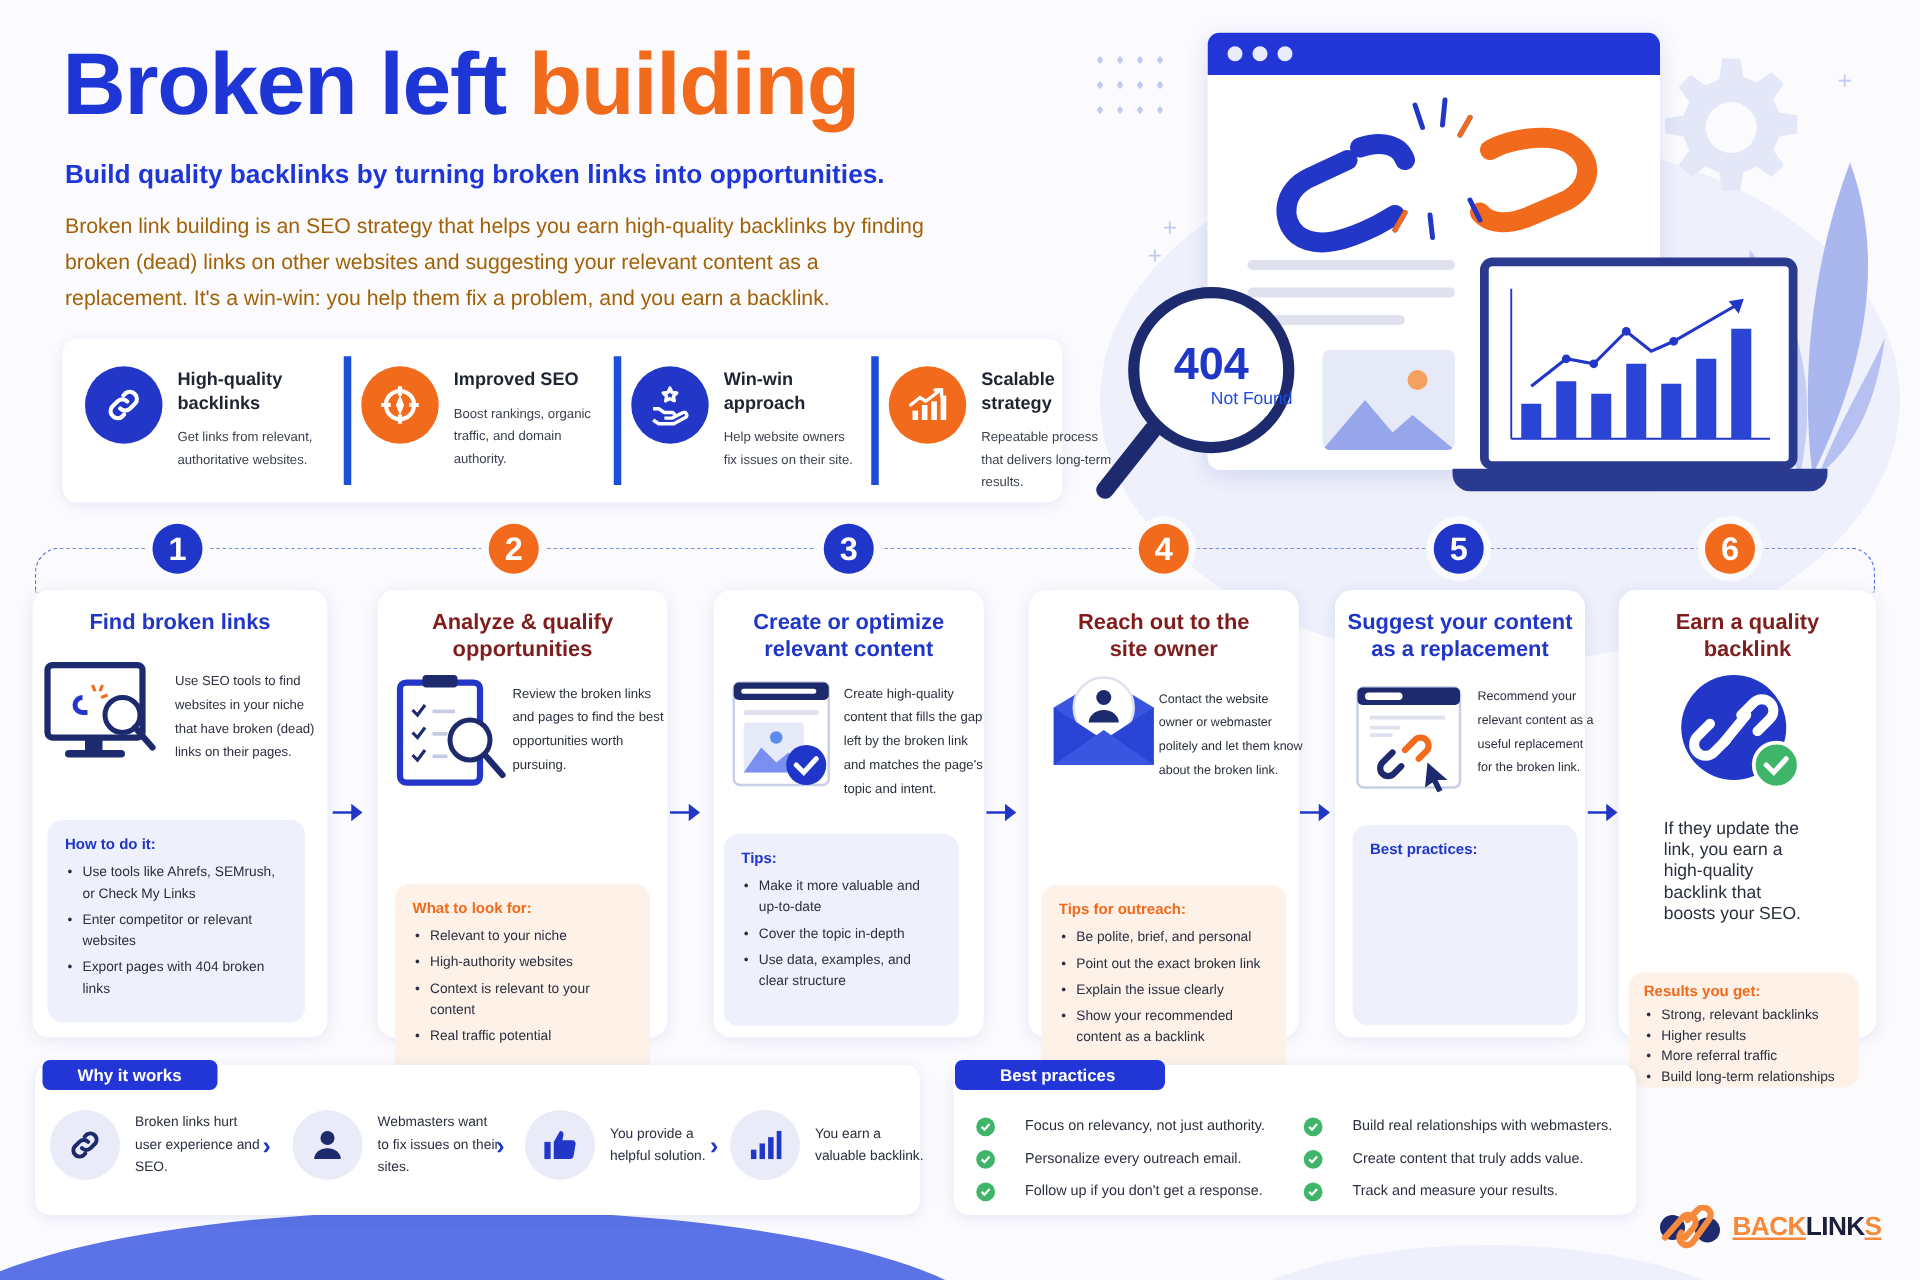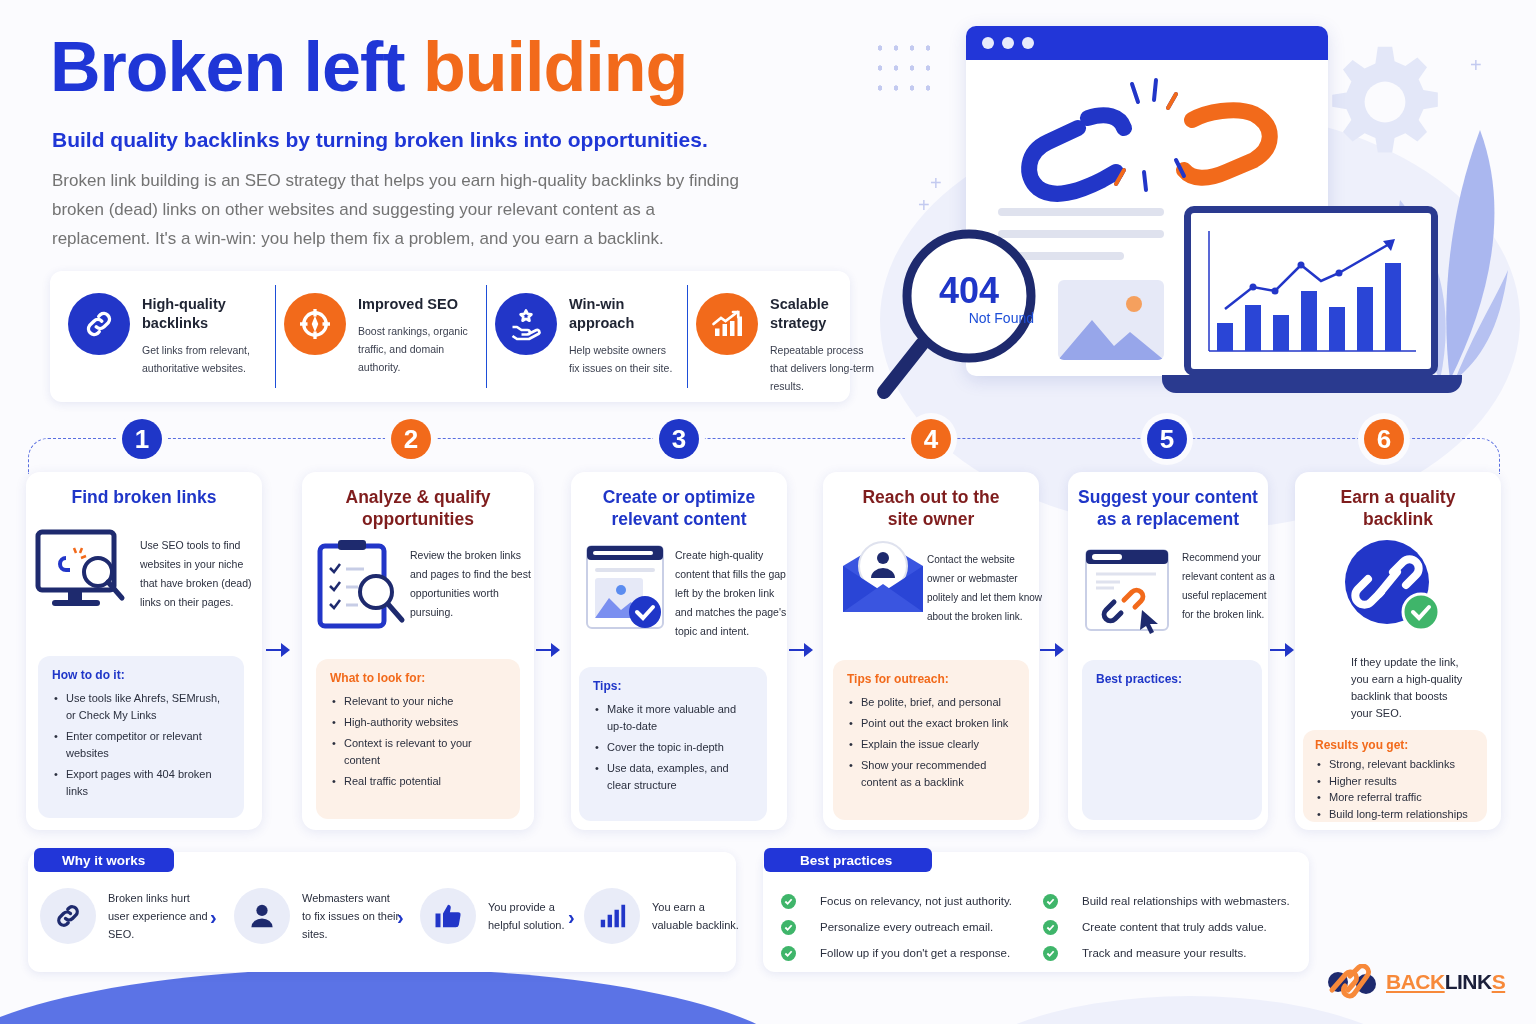--- a/index.html
+++ b/index.html
@@ -15,30 +15,30 @@
   
   .blob-hero { left: 880px; top: 110px; width: 640px; height: 420px; border-radius: 50%; background: #eef0fb; }
   .blob-bottom-left { left: -60px; top: 968px; width: 860px; height: 200px; border-radius: 50% 50% 0 0; background: #5b73e6; }
   .blob-bottom-right { left: 940px; top: 996px; width: 500px; height: 200px; border-radius: 50%; background: #eef0fb; }
 
   
   .title { left: 50px; top: 32px; font-size: 70px; font-weight: 700; letter-spacing: -1px; line-height: 1; }
   .title .t-blue { color: #1f36d6; }
   .title .t-orange { color: #f26a1b; }
   .subtitle { left: 52px; top: 128px; font-size: 21px; font-weight: 700; color: #1f36d6; }
-  .intro { left: 52px; top: 166px; width: 700px; font-size: 17px; line-height: 29px; color: #737373; }
+  .intro { left: 52px; top: 166px; width: 700px; font-size: 17px; line-height: 29px; color: #a16207; }
 
   
   .benefits {
     left: 50px; top: 271px; width: 800px; height: 131px;
     background: #fff; border-radius: 12px;
     box-shadow: 0 2px 10px rgba(40,60,160,0.10);
     display: flex; padding: 14px 10px;
   }
-  .benefit { flex: 1; display: flex; gap: 12px; padding: 4px 8px; border-right: 1px solid #1d4ed8; }
+  .benefit { flex: 1; display: flex; gap: 12px; padding: 4px 8px; border-right: 6px solid #1d4ed8; }
   .benefit:last-child { border-right: none; }
   .benefit-icon {
     width: 62px; height: 62px; border-radius: 50%; flex: 0 0 62px;
     display: flex; align-items: center; justify-content: center; margin-top: 4px;
   }
   .benefit-icon.blue { background: #2236c8; }
   .benefit-icon.orange { background: #f26a1b; }
   .benefit-title { font-size: 14.5px; font-weight: 700; color: #1f2433; line-height: 19px; margin-top: 6px; }
   .benefit-desc { font-size: 10.5px; line-height: 18px; color: #3a3f4e; margin-top: 8px; }
 
@@ -79,21 +79,21 @@
   }
   .card-title { position: absolute; left: 0; right: 0; top: 14px; text-align: center; font-size: 17.5px; font-weight: 700; line-height: 22px; }
   .card-title.blue { color: #1f36c8; }
   .card-title.orange { color: #7f1d1d; }
   .card-icon { position: absolute; }
   .card-desc { position: absolute; font-size: 10.5px; line-height: 19px; color: #2a2f3e; }
   .tips {
     position: absolute; border-radius: 12px; padding: 12px 14px;
   }
   .tips.blue { background: #eef1fb; }
-  .tips.orange { background: #fdf1e8; }
+  .tips.orange { background: #fdf1e8; margin-top: 48px; }
   .tips-title { font-size: 12px; font-weight: 700; margin-bottom: 8px; }
   .tips.blue .tips-title { color: #1f36c8; }
   .tips.orange .tips-title { color: #f26a1b; }
   .tips ul { list-style: none; }
   .tips li { font-size: 11px; line-height: 17px; color: #2a2f3e; padding-left: 14px; position: relative; margin-bottom: 4px; }
   .tips li::before { content: "•"; position: absolute; left: 2px; top: 0; color: #2a2f3e; }
   .tips.compact li { margin-bottom: 0; line-height: 16.5px; }
   .arrow { top: 640px; width: 26px; height: 20px; }
 
   
@@ -391,21 +391,21 @@
 <div class="abs card" style="left:1295px;width:206px">
   <div class="card-title orange" style="padding:0 40px">Earn a quality backlink</div>
   <svg class="card-icon" style="left:48px;top:66px" width="100" height="94" viewBox="0 0 100 94">
     <circle cx="44" cy="44" r="42" fill="#2236c8"></circle>
     <path d="M38 54 l-10 10 a9 9 0 0 1 -13 -13 l10 -10" fill="none" stroke="#fff" stroke-width="8" stroke-linecap="round"></path>
     <path d="M50 34 l10 -10 a9 9 0 0 1 13 13 l-10 10" fill="none" stroke="#fff" stroke-width="8" stroke-linecap="round"></path>
     <path d="M36 56 L54 34" stroke="#fff" stroke-width="8" stroke-linecap="round"></path>
     <circle cx="78" cy="74" r="18" fill="#3fb56a" stroke="#fff" stroke-width="3"></circle>
     <path d="M70 74l6 6 10-11" fill="none" stroke="#fff" stroke-width="4" stroke-linecap="round"></path>
   </svg>
-  <div class="card-desc" style="left:56px;top:182px;width:120px;font-size:11px;line-height:17px">If they update the link, you earn a high-quality backlink that boosts your SEO.</div>
+  <div class="card-desc" style="left:36px;top:182px;width:120px;font-size:14px;line-height:17px">If they update the link, you earn a high-quality backlink that boosts your SEO.</div>
   <div class="tips orange compact" style="left:8px;top:258px;width:184px;height:92px;padding:8px 12px">
     <div class="tips-title" style="margin-bottom:4px">Results you get:</div>
     <ul>
       <li>Strong, relevant backlinks</li>
       <li>Higher results</li>
       <li>More referral traffic</li>
       <li>Build long-term relationships</li>
     </ul>
   </div>
 </div>

